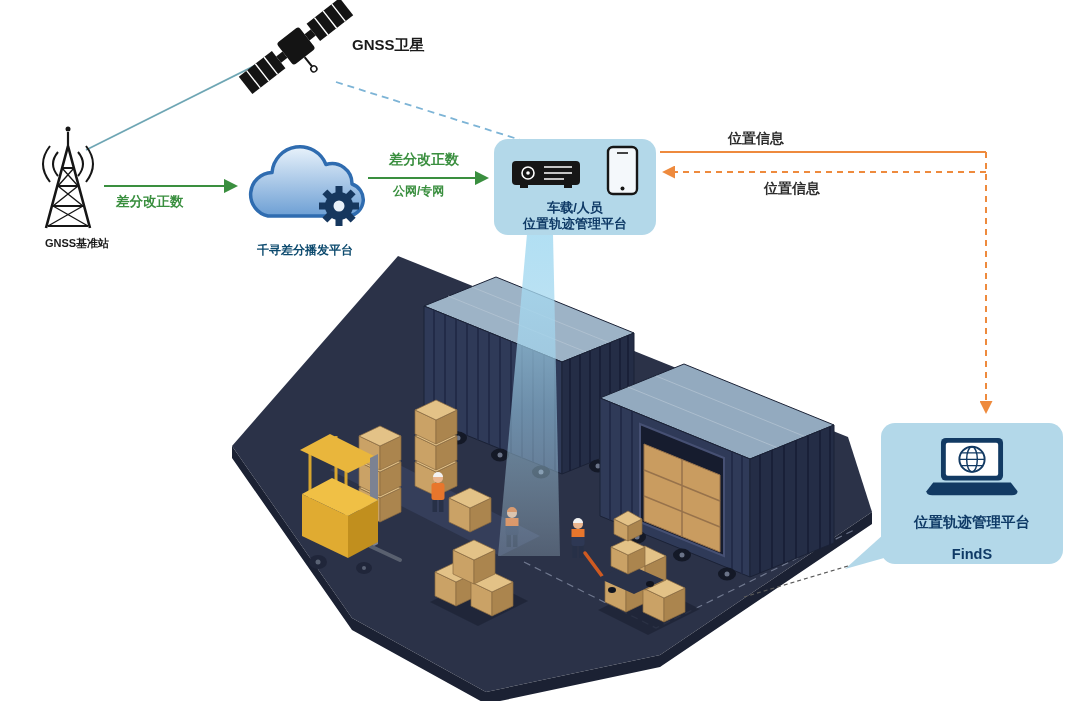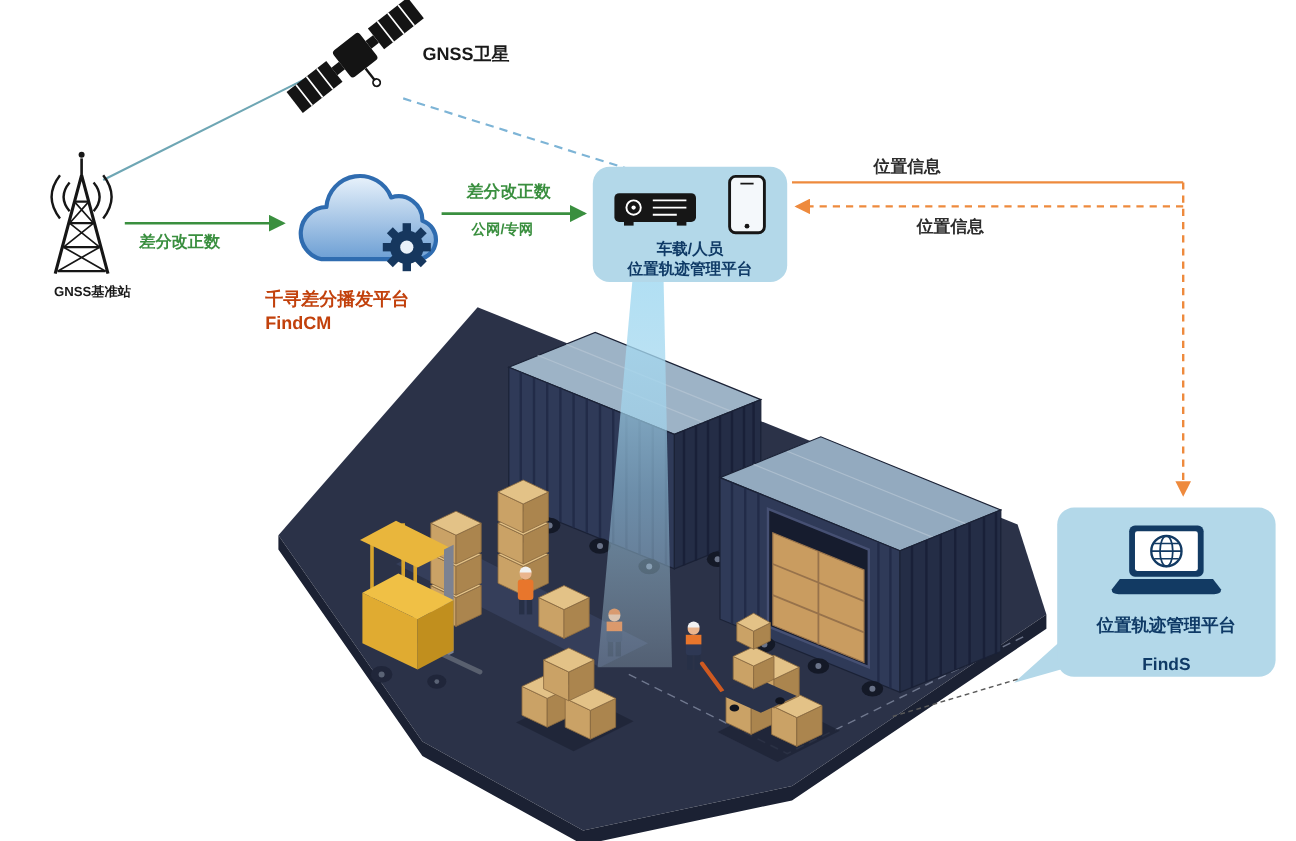--- a/index.html
+++ b/index.html
@@ -7,22 +7,22 @@
   .canvas { position:relative; width:1080px; height:701px; background:#ffffff; overflow:hidden;
             font-family:"Liberation Sans", sans-serif;padding-left:12px; }
   .layer { position:absolute; left:0; top:0; }
   .label { position:absolute; color:#1a1a1a; white-space:nowrap; }
   .lb-sat   { left:352px; top:36px;  font-size:15px; font-weight:700; }
   .lb-base  { left:12px;  top:236px; width:130px; text-align:center; font-size:11px; font-weight:700; }
   .lb-green { color:#3a8f3f; font-weight:700; font-size:13.5px; }
   .lb-raw   { left:116px; top:193px; }
   .lb-corr1 { left:389px; top:151px; font-size:14px; }
   .lb-corr2 { left:393px; top:183px; font-size:12px; }
-  .lb-cloud { left:221px; top:240px; width:168px; text-align:left; font-size:15px; font-weight:700;
-              line-height:20px; color:#c2410c; }
+  .lb-cloud { left:221px; top:240px; width:168px; text-align:center; font-size:12px; font-weight:700;
+              line-height:20px; color:#0c4a6e; }
   .lb-orange{ font-weight:700; font-size:14px; color:#2d2d2d; }
   .lb-pos   { left:728px; top:130px; }
   .lb-cmd   { left:764px; top:180px; }
   .bubble { position:absolute; background:#b3d8e9; border-radius:14px; display:flex;
             flex-direction:column; align-items:center; }
   .bubble-terminal { left:494px; top:139px; width:162px; height:96px; padding-top:8px; }
   .bubble-platform { left:881px; top:423px; width:182px; height:141px; padding-top:13px; }
   .bubble-line { font-size:13px; font-weight:700; color:#0f3a66; line-height:16px; }
   .bubble-platform .bubble-line { font-size:14.5px; line-height:19px; margin-top:13px; }
   .icon-row { display:flex; align-items:flex-end; gap:12px; height:50px; margin-bottom:3px; }
@@ -258,21 +258,20 @@
   <path d="M848 566 L744 597" stroke="#5a5a5a" stroke-width="1.2" fill="none" stroke-dasharray="4,3"></path>
 </svg>
 
 <div class="label lb-sat">GNSS卫星</div>
 <div class="label lb-base">GNSS基准站</div>
 <div class="label lb-green lb-raw">差分改正数</div>
 <div class="label lb-green lb-corr1">差分改正数</div>
 <div class="label lb-green lb-corr2">公网/专网</div>
 <div class="label lb-cloud">
   <div>千寻差分播发平台</div>
-  <div>FindCM</div>
 </div>
 <div class="label lb-orange lb-pos">位置信息</div>
 <div class="label lb-orange lb-cmd">位置信息</div>
 
 <div class="bubble bubble-terminal">
   <div class="icon-row">
     <svg width="84" height="46" viewBox="0 0 84 46">
       <rect x="2" y="10" width="68" height="24" rx="4" fill="#161616"></rect>
       <circle cx="18" cy="22" r="6" stroke="#ffffff" stroke-width="1.6" fill="none"></circle>
       <circle cx="18" cy="22" r="1.8" fill="#ffffff"></circle>

